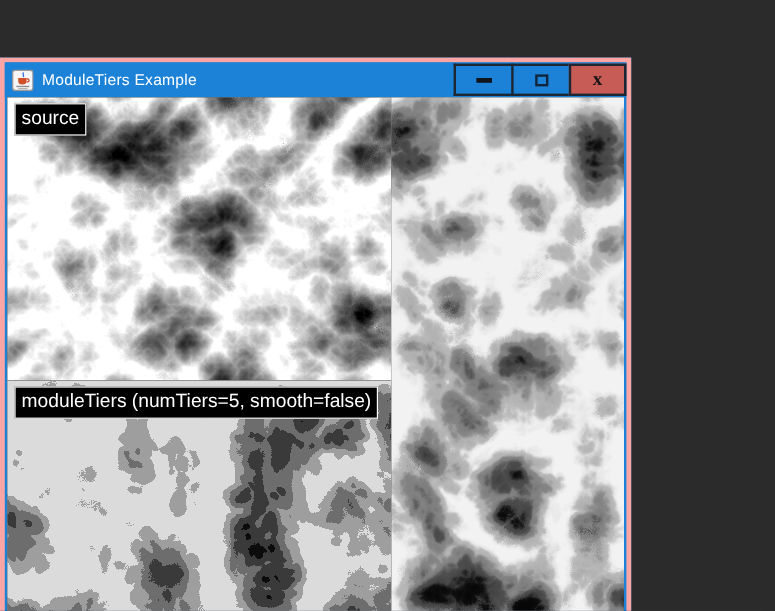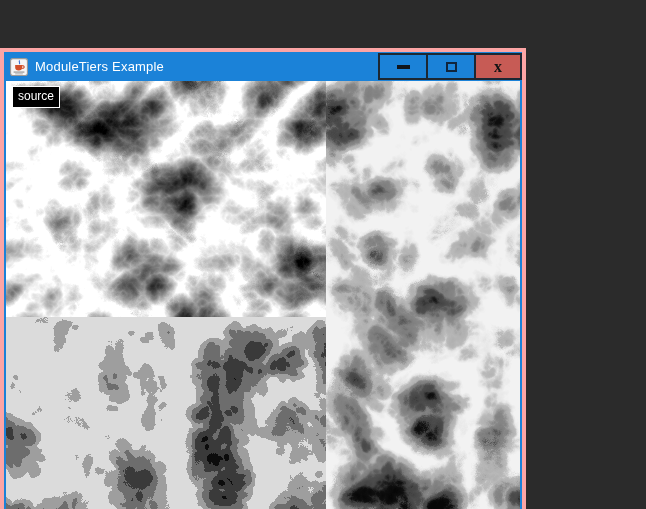--- a/index.html
+++ b/index.html
@@ -56,21 +56,21 @@
   .panel { position: absolute; overflow: hidden; }
   .panel svg.tex { display: block; }
   .panel-source       { left: 0;     top: 0;     width: 320px; height: 236px; background: #5a5a5a; z-index: 1; }
   .panel-smooth-true  { left: 320px; top: 0;     width: 320px; height: 476px; background: #7b7b7b; z-index: 2; }
   .panel-smooth-false { left: 0;     top: 236px; width: 320px; height: 240px; background: #6e6e6e; z-index: 3; }
 
   .img-label {
     position: absolute; top: 5px; left: 6px;
     background: #000000; color: #ffffff;
     border: 1px solid #ffffff;
-    font-size: 12px; line-height: 1.25;
+    font-size: 16px; line-height: 1.25;
     padding: 2px 5px 3px 5px;
     white-space: nowrap; z-index: 5;
   }
   .panel-smooth-true .img-label { left: 4px; }
 </style>
 </head>
 <body>
 
 <div class="window">
 
@@ -140,16 +140,17 @@
             <feColorMatrix type="matrix" values="-1.8 0 0 0 1.32  -1.8 0 0 0 1.32  -1.8 0 0 0 1.32  0 0 0 0 1"></feColorMatrix>
             <feComponentTransfer>
               <feFuncR type="discrete" tableValues="0.05 0.23 0.43 0.62 0.86"></feFuncR>
               <feFuncG type="discrete" tableValues="0.05 0.23 0.43 0.62 0.86"></feFuncG>
               <feFuncB type="discrete" tableValues="0.05 0.23 0.43 0.62 0.86"></feFuncB>
             </feComponentTransfer>
           </filter>
         </defs>
         <rect x="0" y="0" width="320" height="240" fill="#6e6e6e" filter="url(#f-hard)"></rect>
       </svg>
+      <span class="img-label">moduleTiers (numTiers=5, smooth=false)</span>
     </section>
 
   </div>
 </div>
 
 </body></html>

